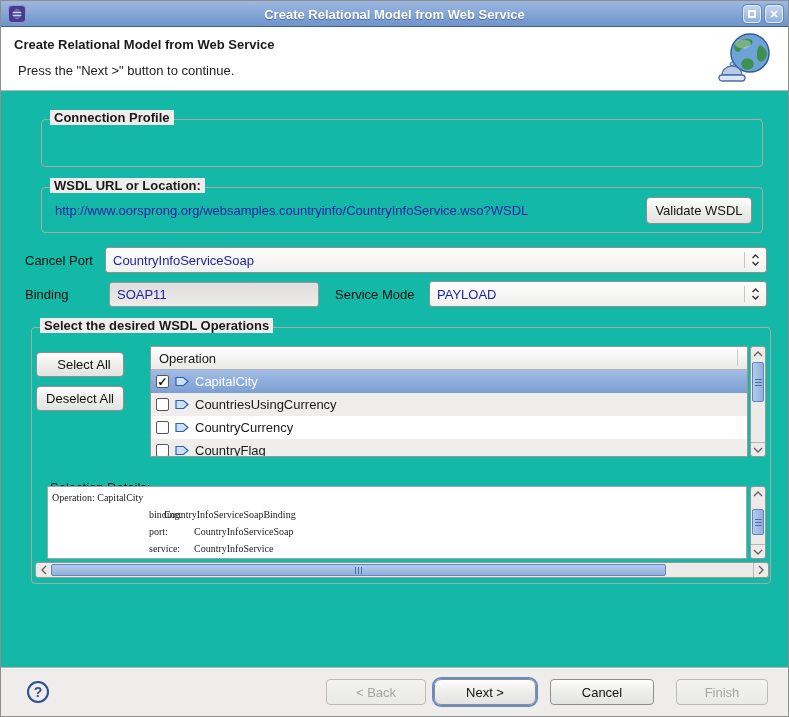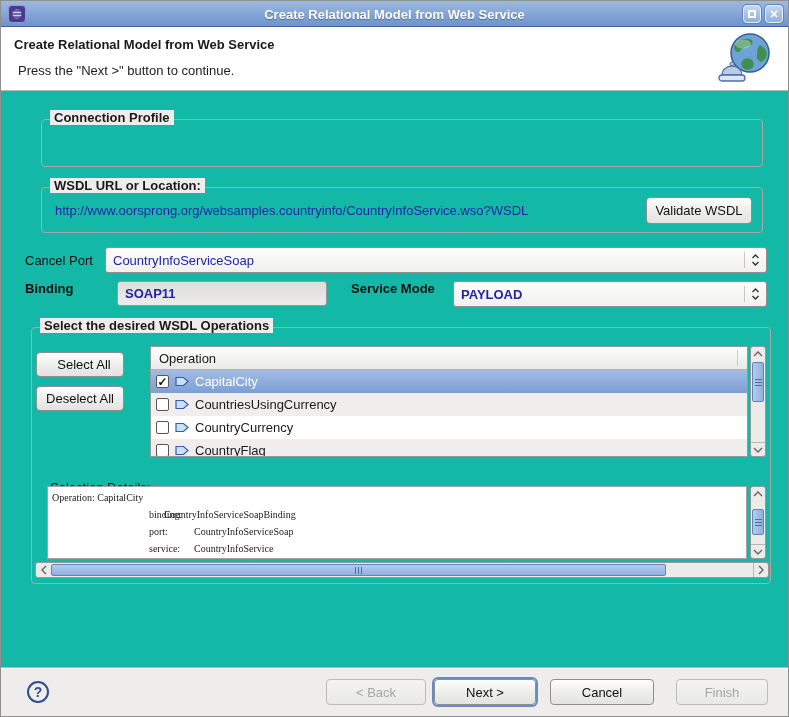--- a/index.html
+++ b/index.html
@@ -50,21 +50,21 @@
     padding: 0 4px; font-weight: bold; font-size: 13px; white-space: nowrap;
   }
   
   .btn {
     background: linear-gradient(#fefefe, #efefed 45%, #e3e3e1);
     border: 1px solid #908f8d; border-radius: 4px;
     display: flex; align-items: center; justify-content: center;
     font-size: 13px; color: #111; cursor: default; white-space: nowrap;
   }
   .btn.disabled { color: #a6a6a4; background: linear-gradient(#f3f3f1, #e9e9e7); border-color: #bcbcba; }
-  .btn-ring { box-shadow: 0 0 0 2px #648cc8; }
+  .btn-ring { box-shadow: 0 0 0 2px #648cc8; border-radius: 7px; }
   .combo {
     display: flex; align-items: stretch; height: 26px;
     background: linear-gradient(#fdfdfc, #f1f0ee);
     border: 1px solid #8f8f8d; border-radius: 3px; overflow: hidden; cursor: default;
   }
   .combo-value { flex: 1; display: flex; align-items: center; padding-left: 7px; color: var(--value-text, #2323a8); white-space: nowrap; overflow: hidden; }
   .combo-sep { width: 1px; background: #c8c7c5; margin: 4px 0; }
   .combo-btn { width: 21px; display: flex; align-items: center; justify-content: center; }
   .readonly-field {
     height: 25px; background: linear-gradient(#dedddb, #edecea);
@@ -209,21 +209,21 @@
       <span class="combo-sep"></span>
       <span class="combo-btn">
         <svg width="9" height="14" viewBox="0 0 9 14">
             <polyline points="1.5,5 4.5,2 7.5,5" fill="none" stroke="#333" stroke-width="1.4"></polyline>
             <polyline points="1.5,9 4.5,12 7.5,9" fill="none" stroke="#333" stroke-width="1.4"></polyline>
           </svg>
       </span>
     </div>
   </div>
 
-  <div style="position:absolute; left:24px; top:280px; right:21px; display:flex; gap:16px; align-items:flex-start;font-weight:bold;">
+  <div style="position:absolute; left:24px; top:280px; right:21px; display:flex; gap:8px; align-items:center;">
     <span class="form-label" style="width:76px;">Binding</span>
     <div class="readonly-field" style="width:210px;">SOAP11</div>
     <span class="form-label" style="margin-left:8px; width:86px;">Service Mode</span>
     <div class="combo" style="flex:1;">
       <span class="combo-value">PAYLOAD</span>
       <span class="combo-sep"></span>
       <span class="combo-btn">
         <svg width="9" height="14" viewBox="0 0 9 14">
             <polyline points="1.5,5 4.5,2 7.5,5" fill="none" stroke="#333" stroke-width="1.4"></polyline>
             <polyline points="1.5,9 4.5,12 7.5,9" fill="none" stroke="#333" stroke-width="1.4"></polyline>

